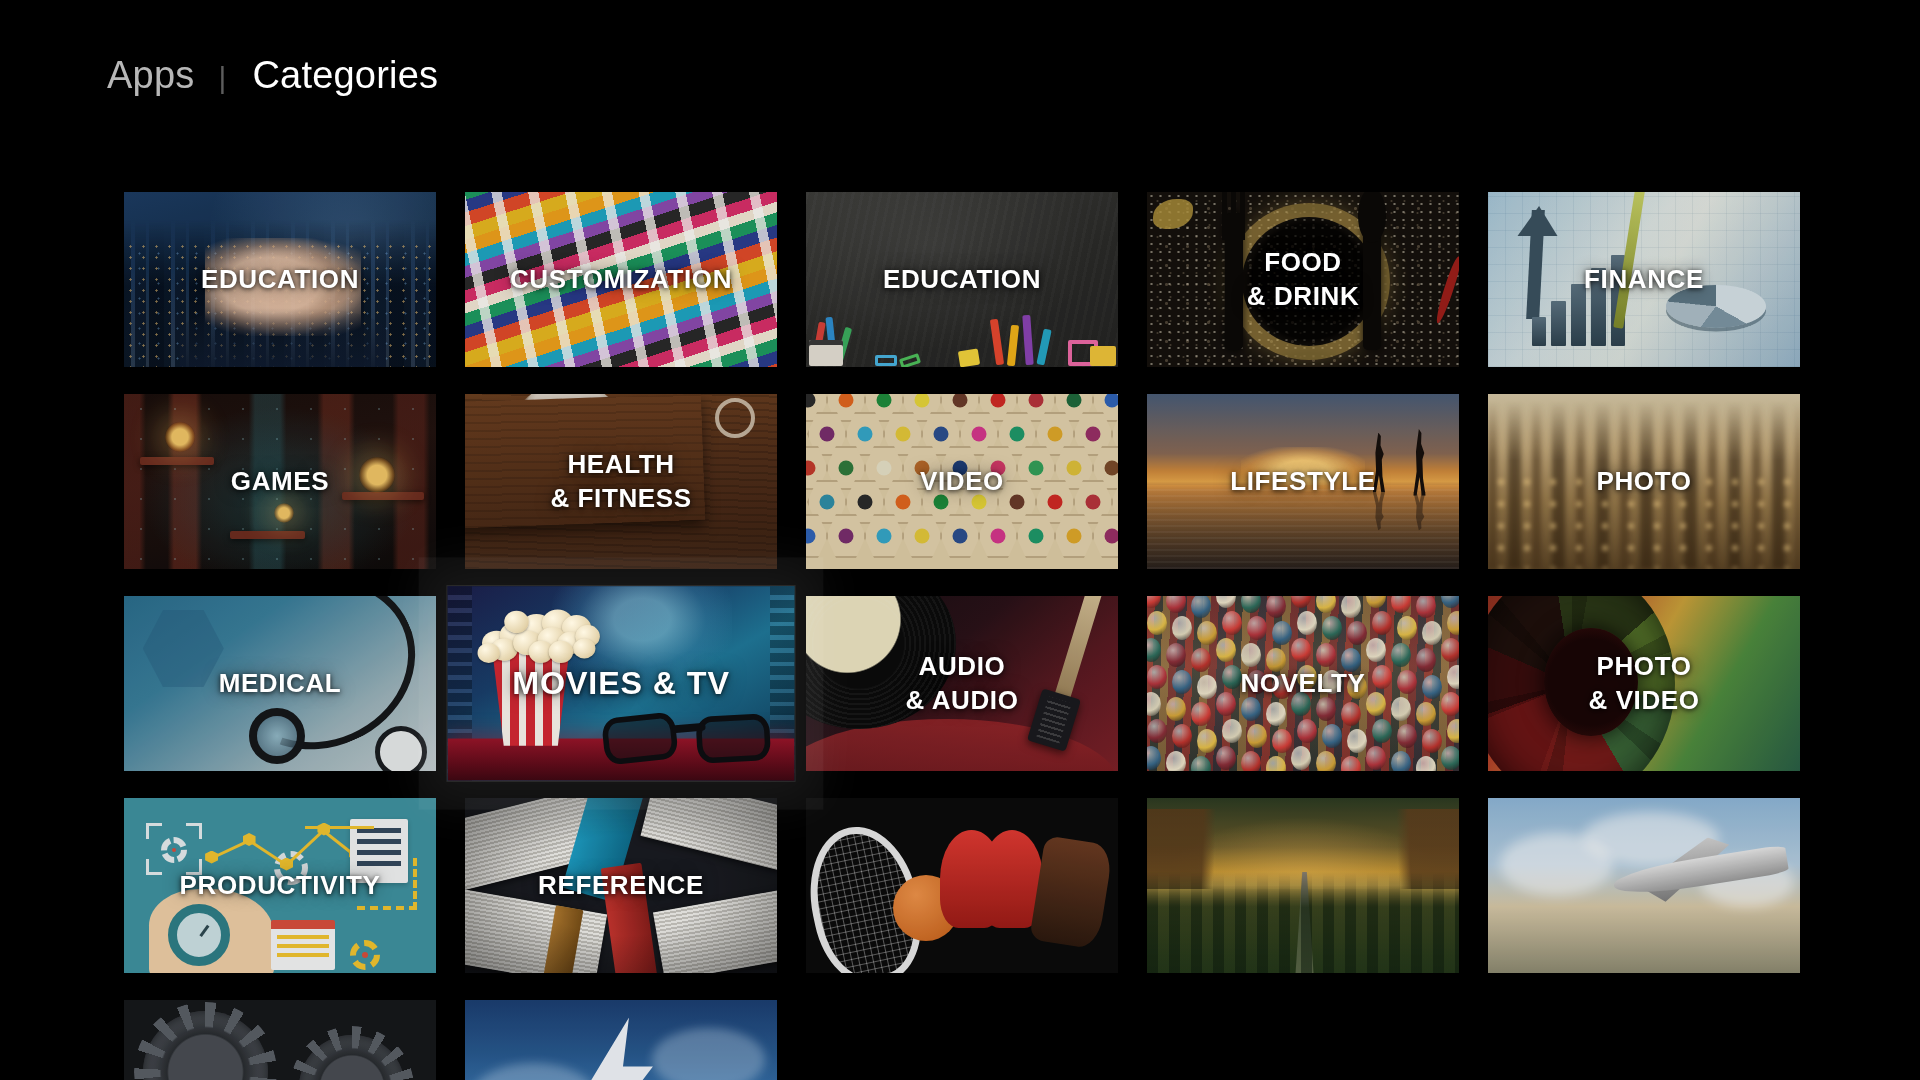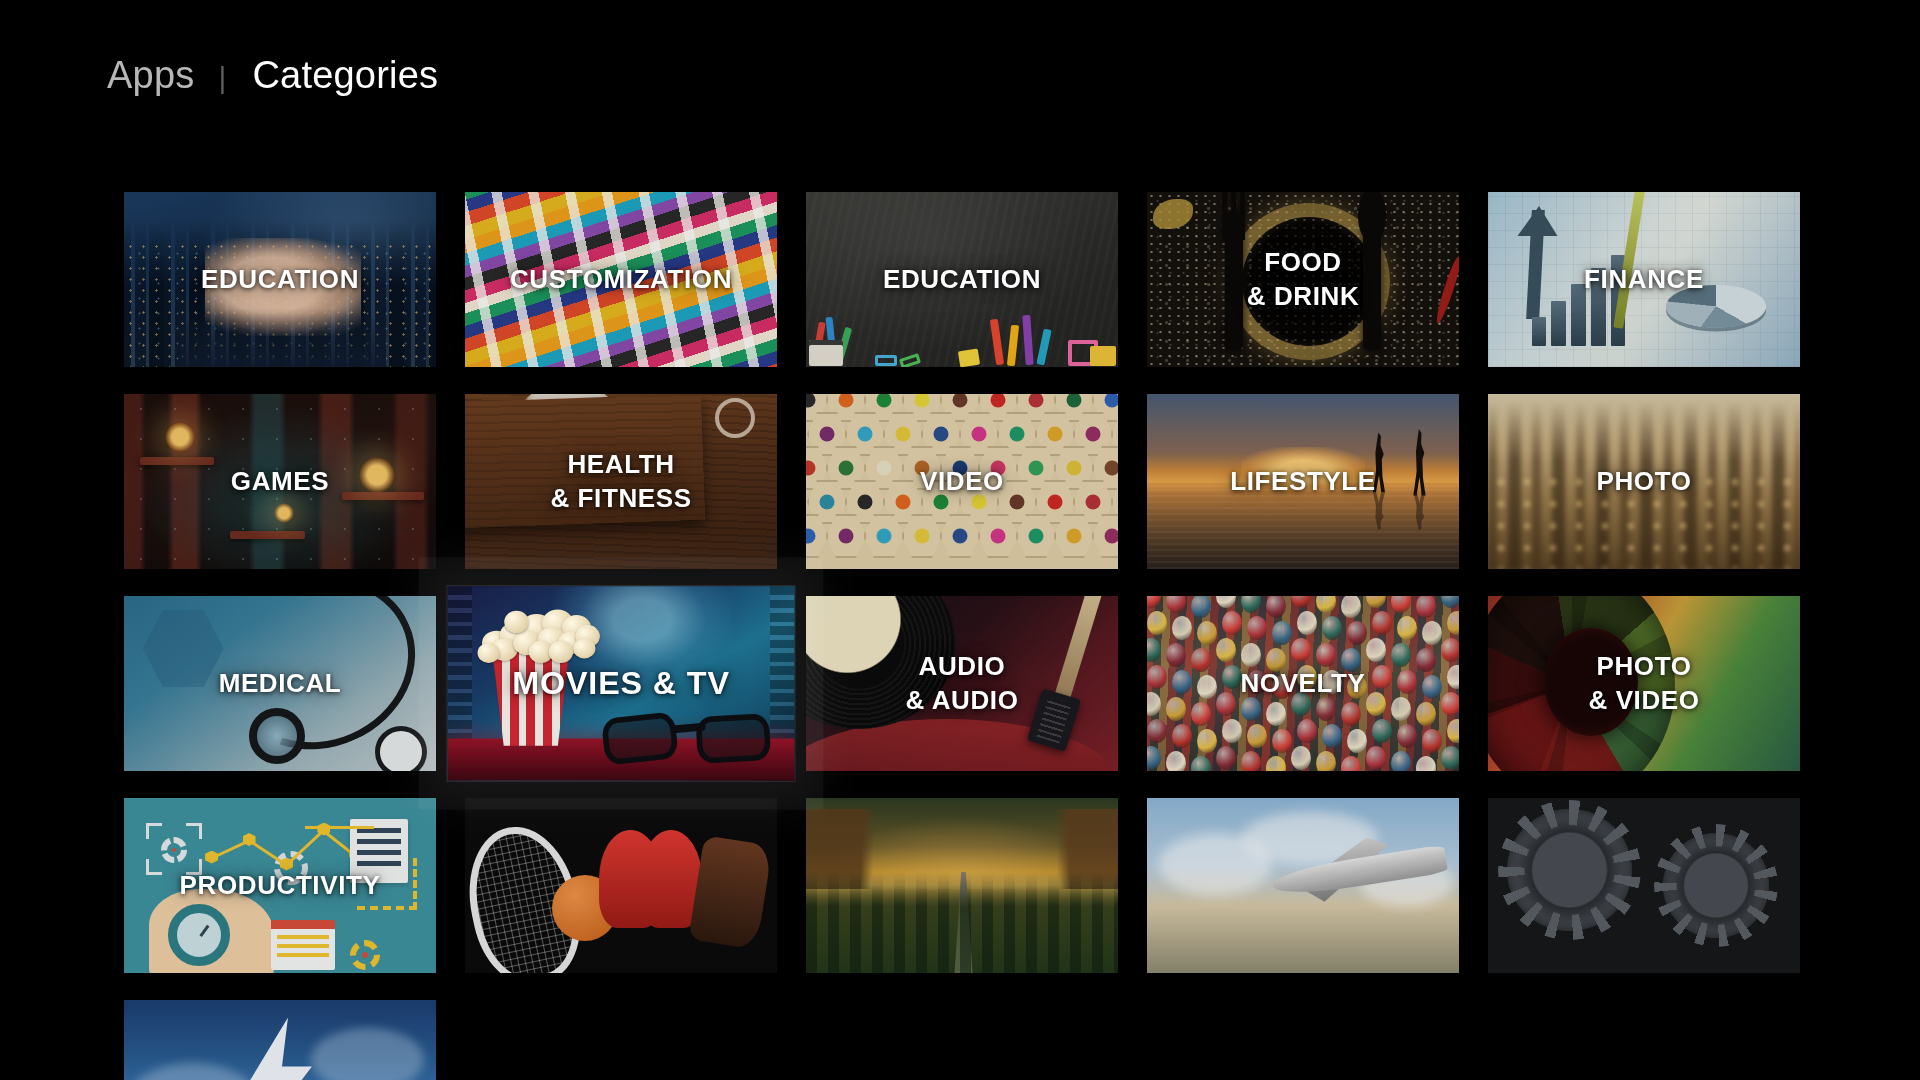--- a/index.html
+++ b/index.html
@@ -1174,20 +1174,35 @@
         <div class="arrowy"></div>
             <div class="hand"></div>
         <div class="clock2"></div>
         <div class="doc2"></div>
       </div>
       <div class="label">
         <span>PRODUCTIVITY</span>
       </div>
     </div>
     <div class="tile">
+      <div class="art art-reference">
+        <div class="bk b1"></div>
+        <div class="bk b2"></div>
+        <div class="bk b3"></div>
+        <div class="bk b4"></div>
+        <div class="spine s1"></div>
+        <div class="spine s2"></div>
+        <div class="spine s3"></div>
+        <div class="dark"></div>
+      </div>
+      <div class="label">
+        <span>REFERENCE</span>
+      </div>
+    </div>
+    <div class="tile">
       <div class="art art-sports">
         <div class="racket"></div>
         <div class="ball1"></div>
         <div class="glove1"></div>
         <div class="glove2"></div>
         <div class="shoe"></div>
       </div>
     </div>
     <div class="tile">
       <div class="art art-travel">

